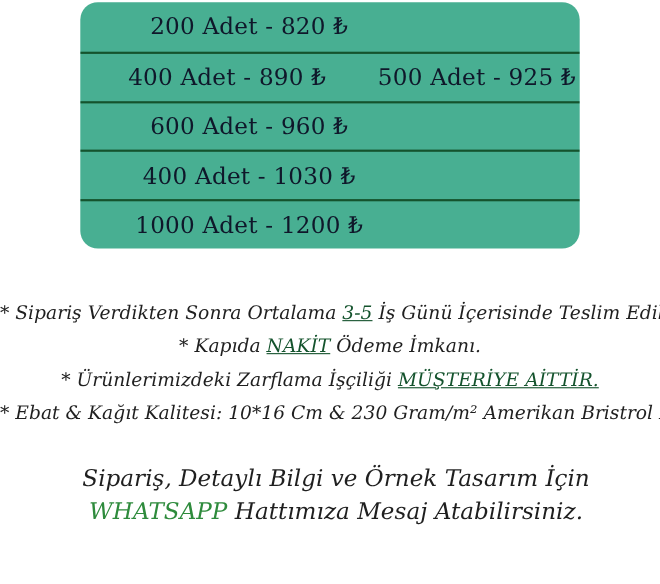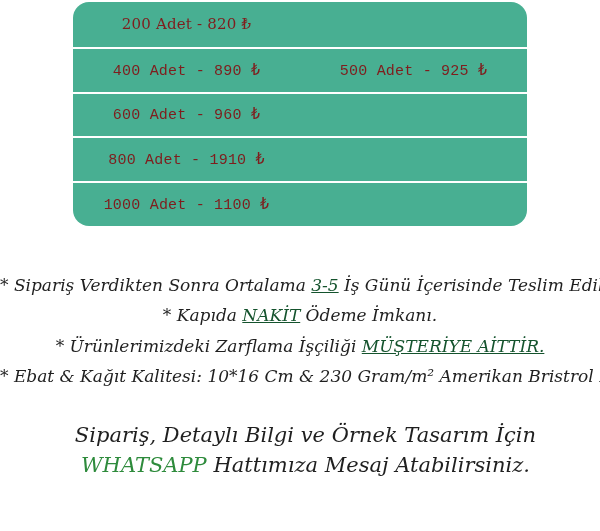--- a/index.html
+++ b/index.html
@@ -18,32 +18,32 @@
     margin: 2px auto 0 auto;
     background: #48AF92;
     border-radius: 16px;
     overflow: hidden;
   }
   .price-row {
     display: flex;
     height: 44.8px;
   }
   .price-row + .price-row {
-    border-top: 2px solid #ffffff;
-    font-family: Liberation Mono, monospace;
+    border-top: 2px solid #14532d;
   }
   .price-cell {
     width: 50%;
     display: flex;
     align-items: center;
     justify-content: center;
-    color: #7f1d1d;
-    font-size: 15px;
+    color: #0f172a;
+    font-size: 21px;
     letter-spacing: 0.2px;
     white-space: nowrap;
+    margin-left: 40px;
   }
 
   
   .notes {
     margin-top: 44px;
     text-align: center;
     font-style: italic;
     font-size: 17px;
     color: #1F1F1F;
   }
@@ -80,24 +80,24 @@
       <div class="price-cell">200 Adet - 820 ₺</div>
     </div>
     <div class="price-row">
       <div class="price-cell">400 Adet - 890 ₺</div>
       <div class="price-cell">500 Adet - 925 ₺</div>
     </div>
     <div class="price-row">
       <div class="price-cell">600 Adet - 960 ₺</div>
     </div>
     <div class="price-row">
-      <div class="price-cell">800 Adet - 1910 ₺</div>
+      <div class="price-cell">400 Adet - 1030 ₺</div>
     </div>
     <div class="price-row">
-      <div class="price-cell">1000 Adet - 1100 ₺</div>
+      <div class="price-cell">1000 Adet - 1200 ₺</div>
     </div>
   </div>
 
   <div class="notes">
     <p class="note"><span>* Sipariş Verdikten Sonra Ortalama </span><span class="accent-red">3-5</span><span> İş Günü İçerisinde Teslim Edilir.</span></p>
     <p class="note"><span>* Kapıda </span><span class="accent-red">NAKİT</span><span> Ödeme İmkanı.</span></p>
     <p class="note"><span>* Ürünlerimizdeki Zarflama İşçiliği </span><span class="accent-red">MÜŞTERİYE AİTTİR.</span><span></span></p>
     <p class="note"><span>* Ebat &amp; Kağıt Kalitesi: 10*16 Cm &amp; 230 Gram/m² Amerikan Bristrol Kâğıt</span><span class="accent-red"></span><span></span></p>
   </div>
 

